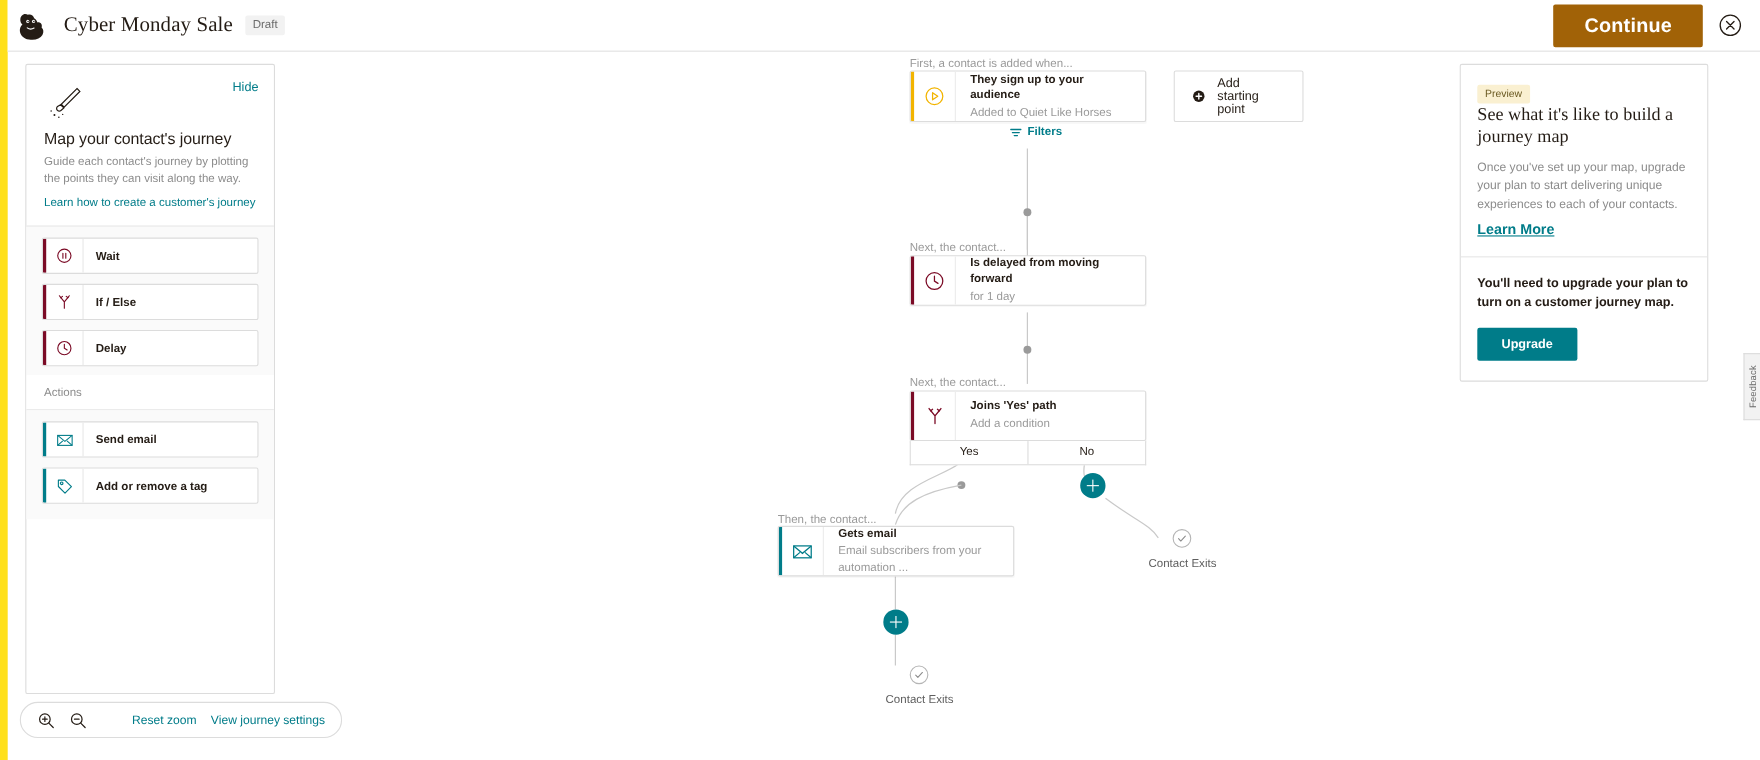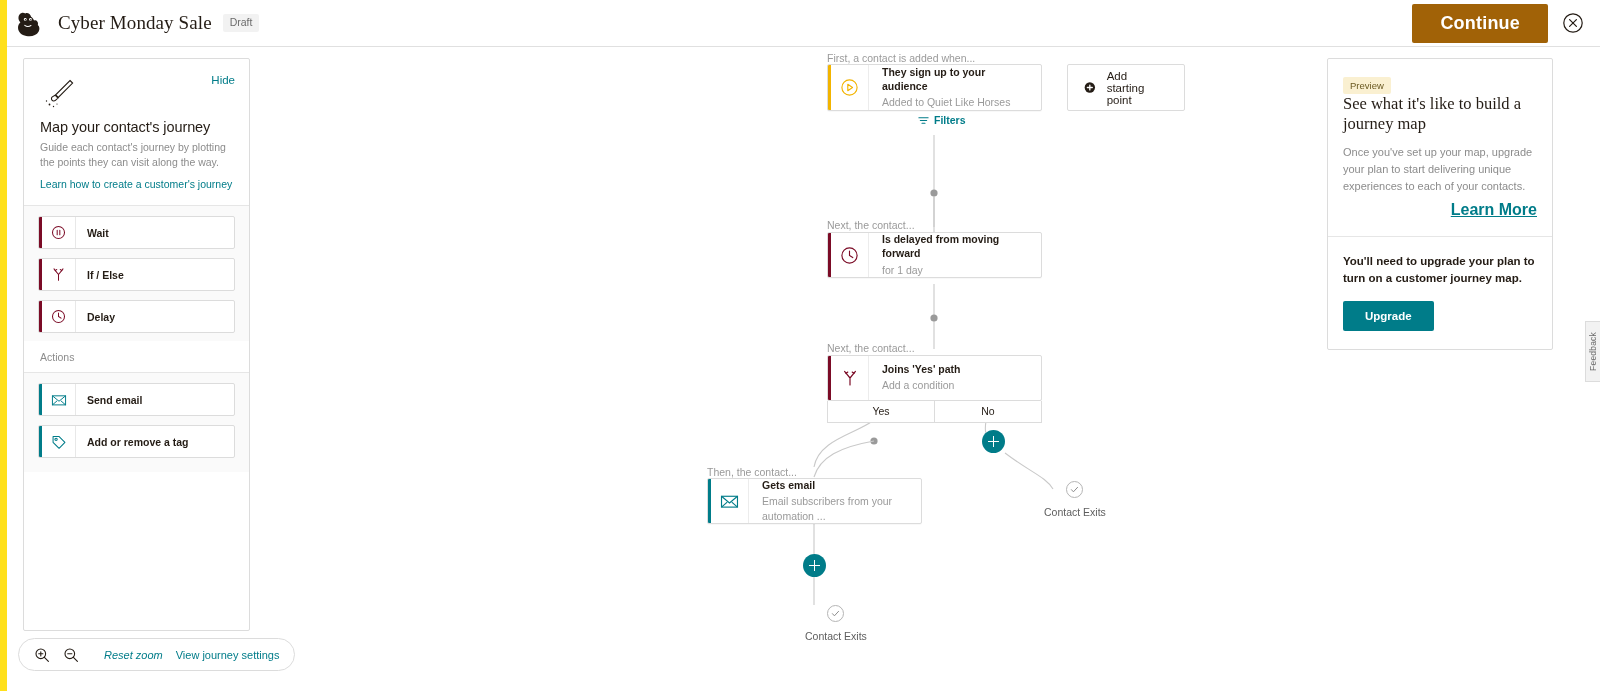--- a/index.html
+++ b/index.html
@@ -83,21 +83,21 @@
   }
 
   
   .zoom-pill {
     position: absolute; left: 18px; top: 638px; height: 33px;
     border: 1px solid #dcdcdc; border-radius: 18px; background: #fff;
     display: flex; align-items: center; padding: 0 15px; gap: 13px;
   }
   .zoom-pill .zi { width: 16px; height: 16px; cursor: pointer; display:flex; }
   .zoom-pill .zlink { font-size: 11px; color: #007c89; cursor: pointer; }
-  .zoom-pill .zlink.first { margin-left: 12px; font-style: italic; }
+  .zoom-pill .zlink.first { margin-left: 28px; }
 
   
   .canvas { position: absolute; left: 250px; top: 47px; width: 1350px; height: 644px; }
   svg.wires { position: absolute; left: 0; top: 0; width: 1350px; height: 644px; pointer-events: none; }
 
   .caption {
     position: absolute; font-size: 10.5px; color: #9a9a9a;
     white-space: nowrap;
   }
 
@@ -160,22 +160,22 @@
   .pv-badge {
     display: inline-block; background: #faf0d1; color: #6b5a22;
     font-size: 9.5px; padding: 3px 7px; border-radius: 2px; 
   }
   .pv-title {
     font-family: "Liberation Serif", serif; font-size: 16.5px;
     color: #241c15; line-height: 1.22; margin-bottom: 10px;
   }
   .pv-text { font-size: 11px; color: #8c8c8c; line-height: 1.52; margin-bottom: 7px; }
   .pv-learn {
-    font-size: 16px; color: #007c89; font-weight: bold;
-    text-decoration: underline; cursor: pointer; text-align: right;
+    font-size: 13px; color: #007c89; font-weight: bold;
+    text-decoration: underline; cursor: pointer;
   }
   .pv-bot { padding: 16px 15px 18px 15px; }
   .pv-note { font-size: 11.5px; color: #241c15; font-weight: bold; line-height: 1.45; margin-bottom: 14px; }
   .btn-upgrade {
     background: #007c89; color: #fff; border: none; font-size: 11.5px;
     font-weight: bold; padding: 9px 22px; border-radius: 2px; cursor: pointer;
   }
 
   
   .feedback-tab {

